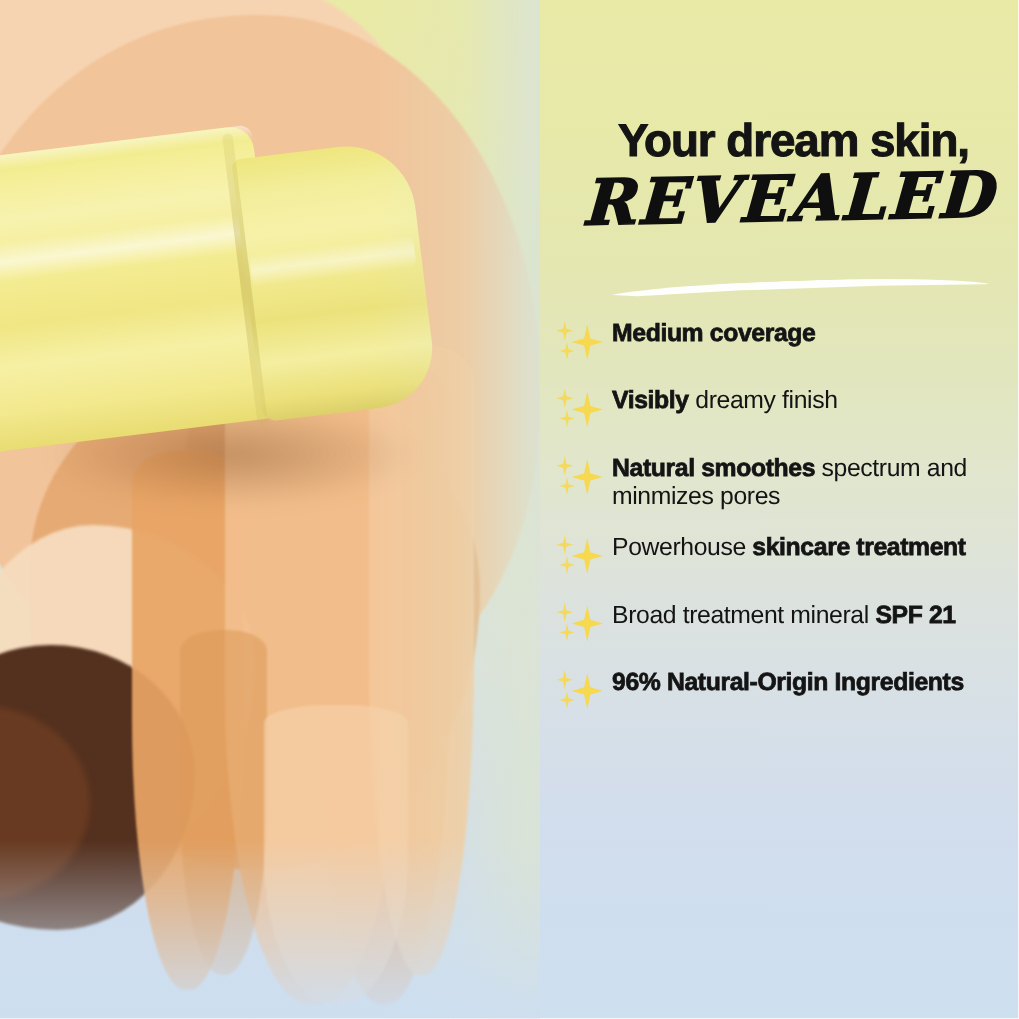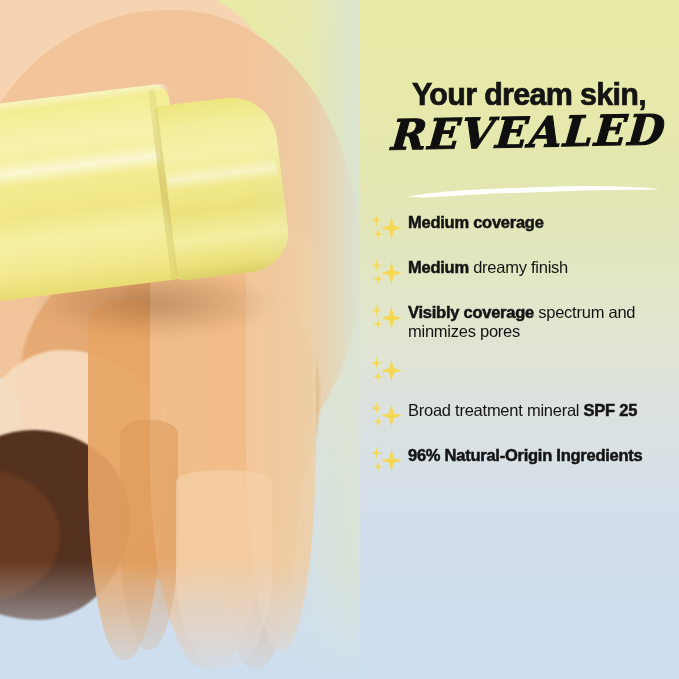--- a/index.html
+++ b/index.html
@@ -327,44 +327,45 @@
             <span class="star star-sm"></span>
           </span>
           <div class="feature-text all-bold"><span>Medium coverage</span></div>
         </div>
         <div class="feature">
           <span class="sparkle">
             <span class="star star-lg"></span>
             <span class="star star-md"></span>
             <span class="star star-sm"></span>
           </span>
-          <div class="feature-text"><b>Medium</b><span> dreamy finish</span></div>
-        </div>
-        <div class="feature">
-          <span class="sparkle">
-            <span class="star star-lg"></span>
-            <span class="star star-md"></span>
-            <span class="star star-sm"></span>
-          </span>
-          <div class="feature-text"><b>Visibly coverage</b><span> spectrum and minmizes pores</span></div>
-        </div>
-        <div class="feature">
-          <span class="sparkle">
-            <span class="star star-lg"></span>
-            <span class="star star-md"></span>
-            <span class="star star-sm"></span>
-          </span>
-        </div>
-        <div class="feature">
-          <span class="sparkle">
-            <span class="star star-lg"></span>
-            <span class="star star-md"></span>
-            <span class="star star-sm"></span>
-          </span>
-          <div class="feature-text"><span>Broad treatment mineral </span><b>SPF 25</b></div>
+          <div class="feature-text"><b>Visibly</b><span> dreamy finish</span></div>
+        </div>
+        <div class="feature">
+          <span class="sparkle">
+            <span class="star star-lg"></span>
+            <span class="star star-md"></span>
+            <span class="star star-sm"></span>
+          </span>
+          <div class="feature-text"><b>Natural smoothes</b><span> spectrum and minmizes pores</span></div>
+        </div>
+        <div class="feature">
+          <span class="sparkle">
+            <span class="star star-lg"></span>
+            <span class="star star-md"></span>
+            <span class="star star-sm"></span>
+          </span>
+          <div class="feature-text"><span>Powerhouse </span><b>skincare treatment</b></div>
+        </div>
+        <div class="feature">
+          <span class="sparkle">
+            <span class="star star-lg"></span>
+            <span class="star star-md"></span>
+            <span class="star star-sm"></span>
+          </span>
+          <div class="feature-text"><span>Broad treatment mineral </span><b>SPF 21</b></div>
         </div>
         <div class="feature">
           <span class="sparkle">
             <span class="star star-lg"></span>
             <span class="star star-md"></span>
             <span class="star star-sm"></span>
           </span>
           <div class="feature-text all-bold"><span>96% Natural-Origin Ingredients</span></div>
         </div>
       </div>

